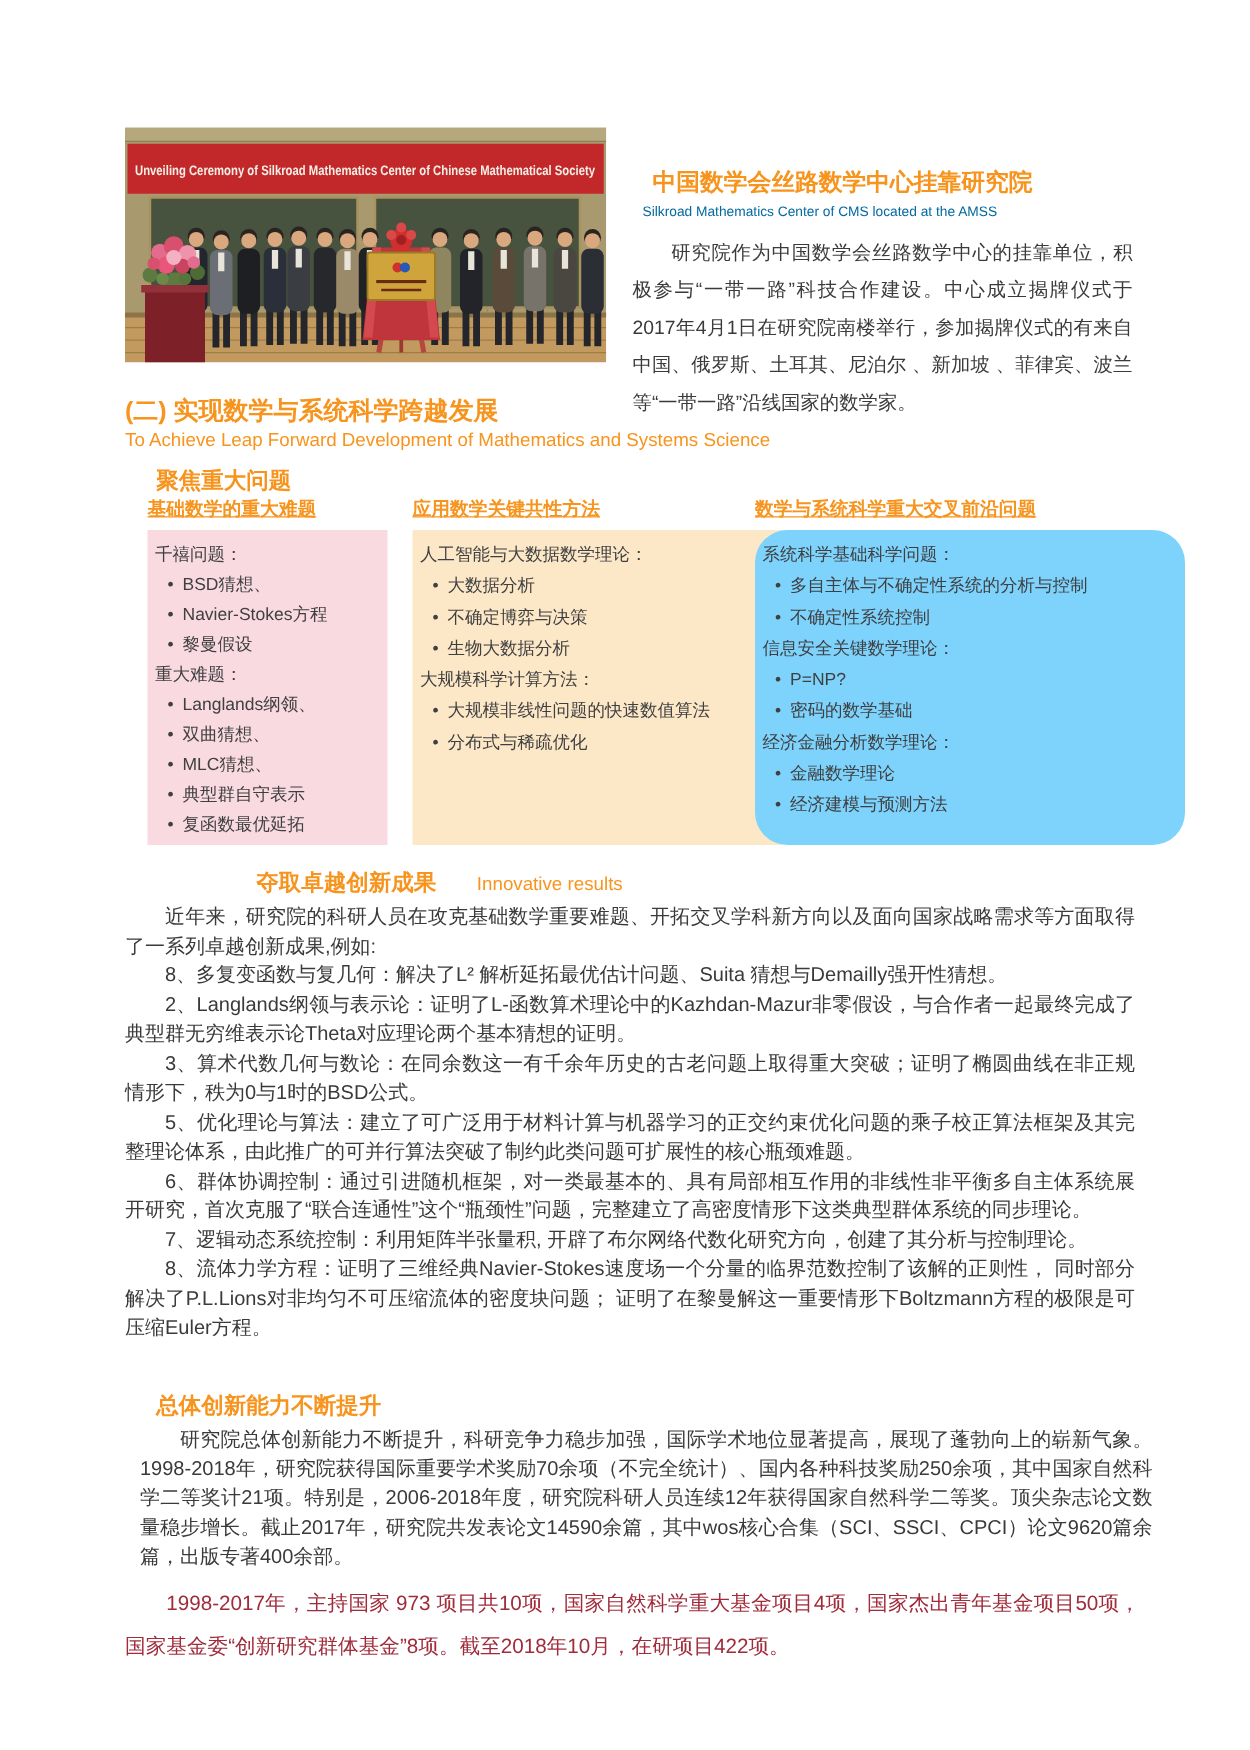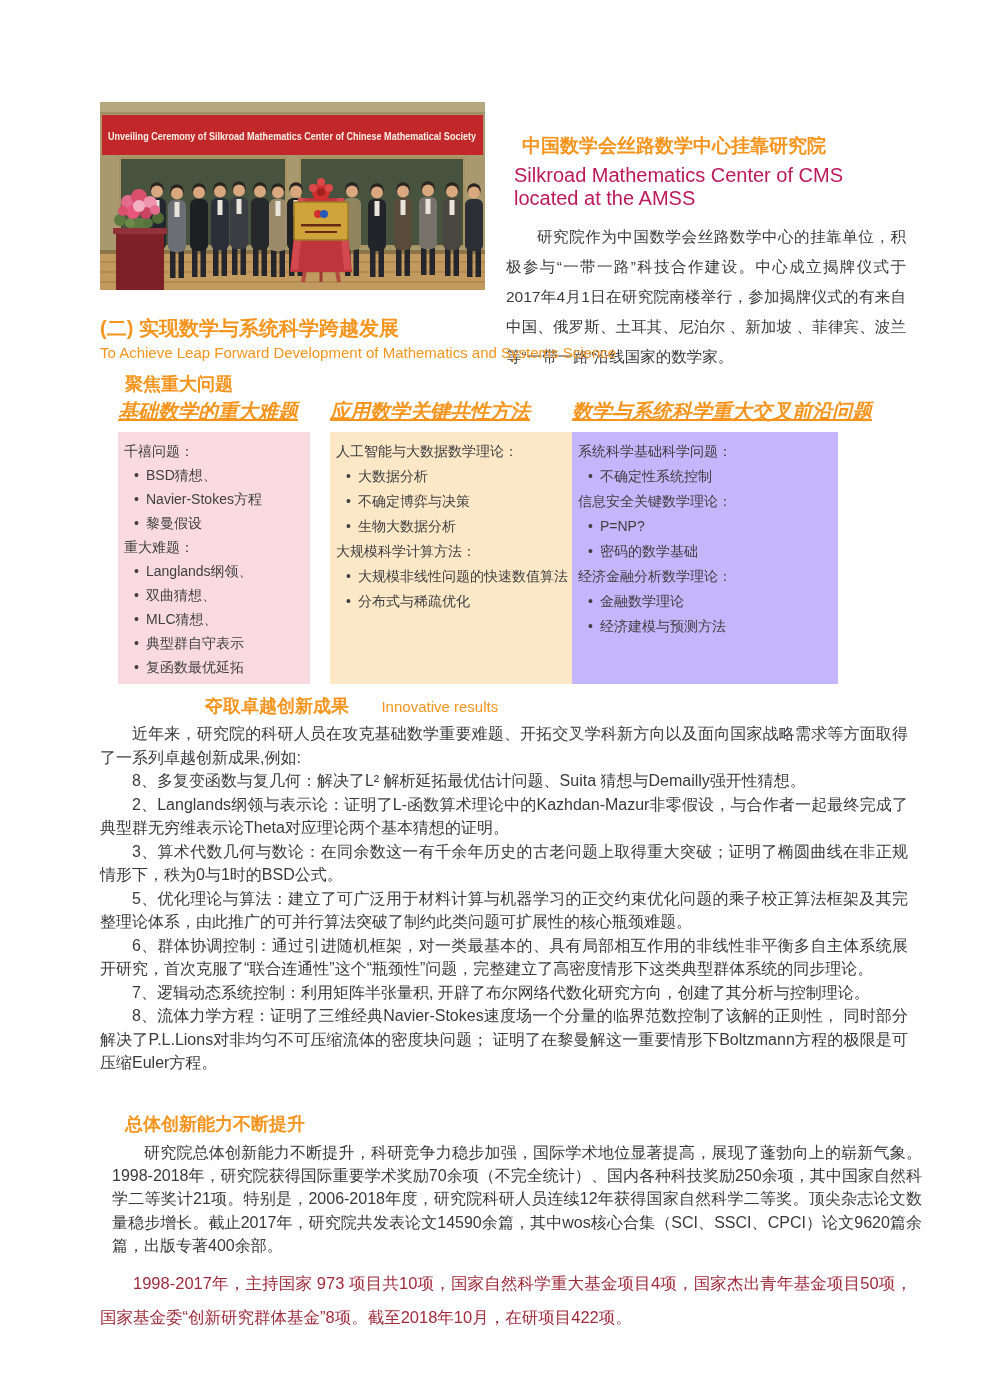--- a/index.html
+++ b/index.html
@@ -8,36 +8,36 @@
     position:relative; width:1000px; height:1400px; background:#fff;
     font-family:"Liberation Sans","DejaVu Sans",sans-serif; color:#3a3a3c;
     overflow:hidden;
     padding-left:28px;
   }
   
   .photo { position:absolute; left:100px; top:102px; width:385px; height:188px; }
   
   .amss { position:absolute; left:506px; top:133px; width:400px; }
   .amss-title { font-size:19px; font-weight:bold; color:#F7941D; margin-left:16px; }
-  .amss-sub { font-size:20px; color:#be185d; margin-top:5px; margin-left:8px; }
+  .amss-sub { font-size:11px; color:#0369a1; margin-top:5px; margin-left:8px; }
   .amss-body { margin-top:12px; font-size:15.5px; line-height:30px; text-align:justify; text-indent:2em; color:#3a3a3c; }
   
   .sec2-title { position:absolute; left:100px; top:315px; font-size:20px; font-weight:bold; color:#F7941D; }
   .sec2-sub { position:absolute; left:100px; top:344px; font-size:15px; color:#F7941D; }
   .focus-title { position:absolute; left:125px; top:372px; font-size:18px; font-weight:bold; color:#F7941D; }
   
   .col { position:absolute; top:398px; }
   .col-1 { left:118px; width:192px; }
   .col-2 { left:330px; width:296px; }
-  .col-3 { left:572px; width:266px; }
-  .col-header { font-size:20px; font-weight:bold; color:#F7941D; text-decoration:underline; margin-bottom:7px; white-space:nowrap;font-style:italic; }
+  .col-3 { left:604px; width:344px; }
+  .col-header { font-size:15px; font-weight:bold; color:#F7941D; text-decoration:underline; margin-bottom:7px; white-space:nowrap; }
   .box { height:252px; padding:7px 6px; font-size:14px; line-height:25px; color:#3f3f41; }
   .box-1 { background:#F8DAE0; line-height:24px; }
   .box-2 { background:#FCE8C7; }
-  .box-3 { background:#c4b5fd; }
+  .box-3 { background:#7dd3fc;border-radius:26px; }
   .group-label { white-space:nowrap; }
   .bullet { position:relative; padding-left:22px; white-space:nowrap; }
   .bullet::before { content:"•"; position:absolute; left:10px; }
   
   .ach-head { position:absolute; left:205px; top:694px; }
   .ach-head-zh { font-size:18px; font-weight:bold; color:#F7941D; display:inline-block; }
   .ach-head-en { font-size:15px; color:#F7941D; display:inline-block; margin-left:28px; }
   .main-text { position:absolute; left:100px; top:722px; width:808px; font-size:16px; line-height:23.5px; text-align:justify; }
   .main-text p { text-indent:2em; margin:0; }
   
@@ -258,20 +258,21 @@
       <div class="group-label">大规模科学计算方法：</div>
       <div class="bullet">大规模非线性问题的快速数值算法</div>
       <div class="bullet">分布式与稀疏优化</div>
     </div>
   </div>
 
   <div class="col col-3">
     <div class="col-header">数学与系统科学重大交叉前沿问题</div>
     <div class="box box-3">
       <div class="group-label">系统科学基础科学问题：</div>
+      <div class="bullet">多自主体与不确定性系统的分析与控制</div>
       <div class="bullet">不确定性系统控制</div>
       <div class="group-label">信息安全关键数学理论：</div>
       <div class="bullet">P=NP?</div>
       <div class="bullet">密码的数学基础</div>
       <div class="group-label">经济金融分析数学理论：</div>
       <div class="bullet">金融数学理论</div>
       <div class="bullet">经济建模与预测方法</div>
     </div>
   </div>
 

